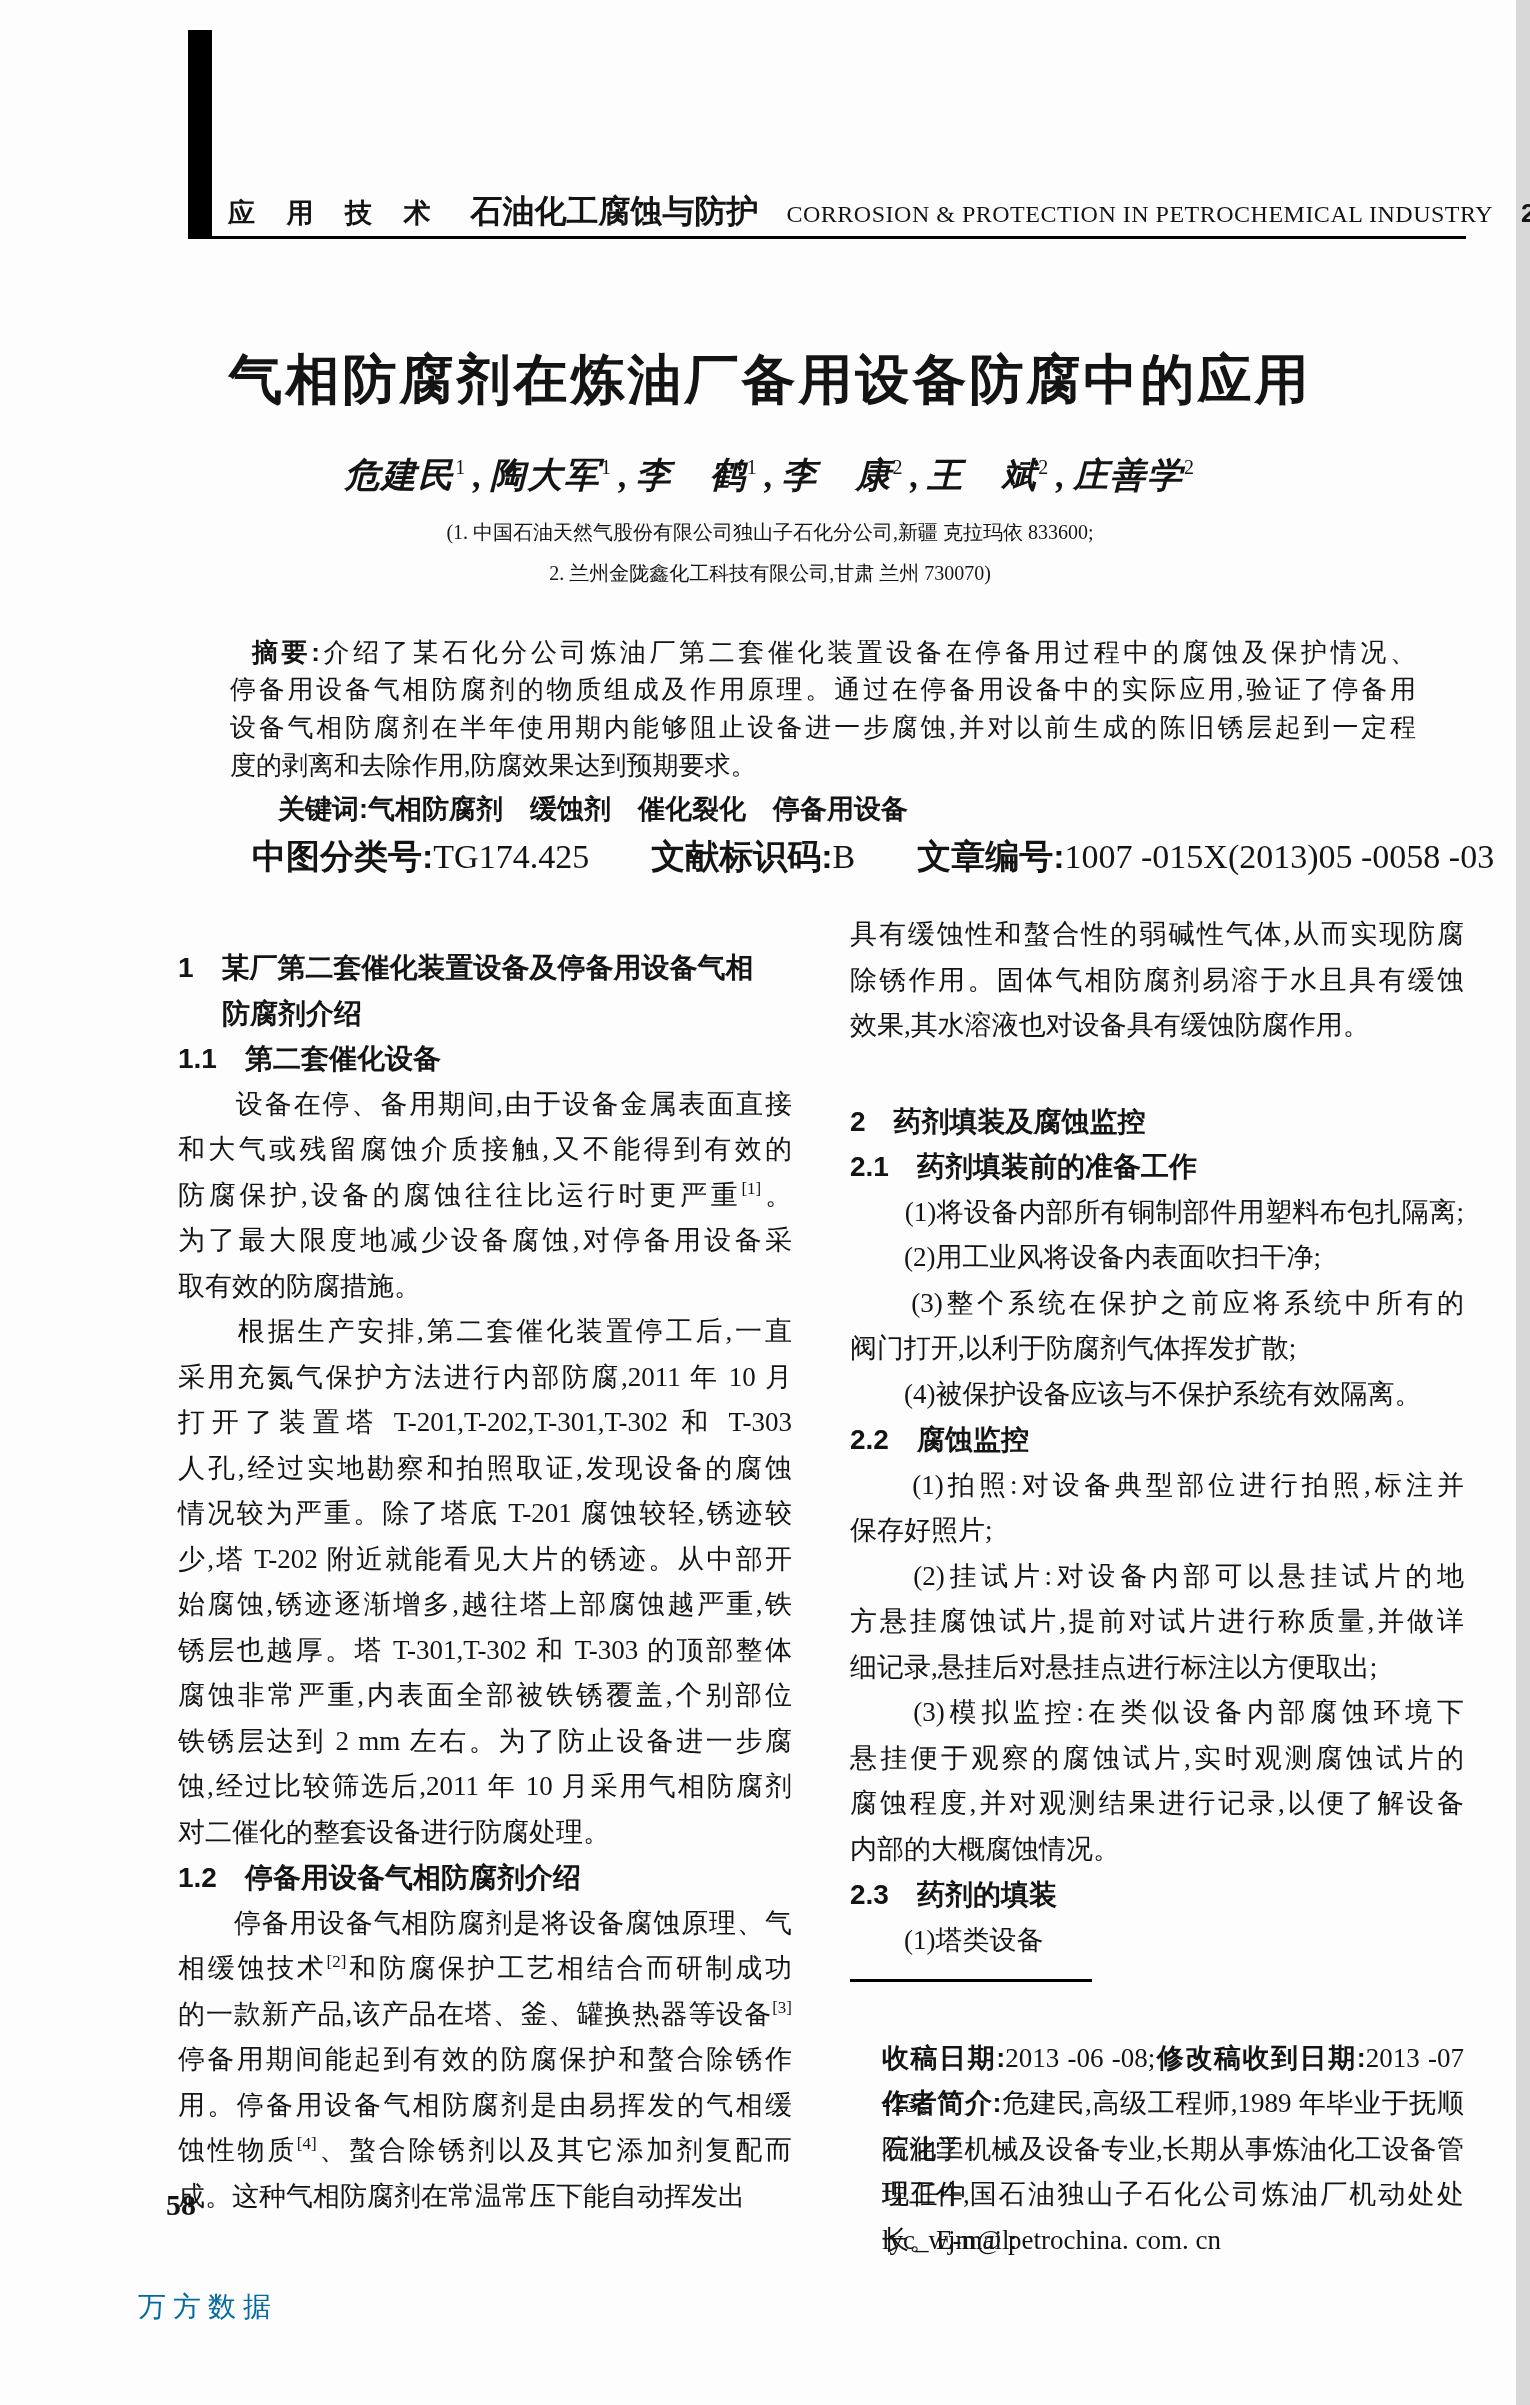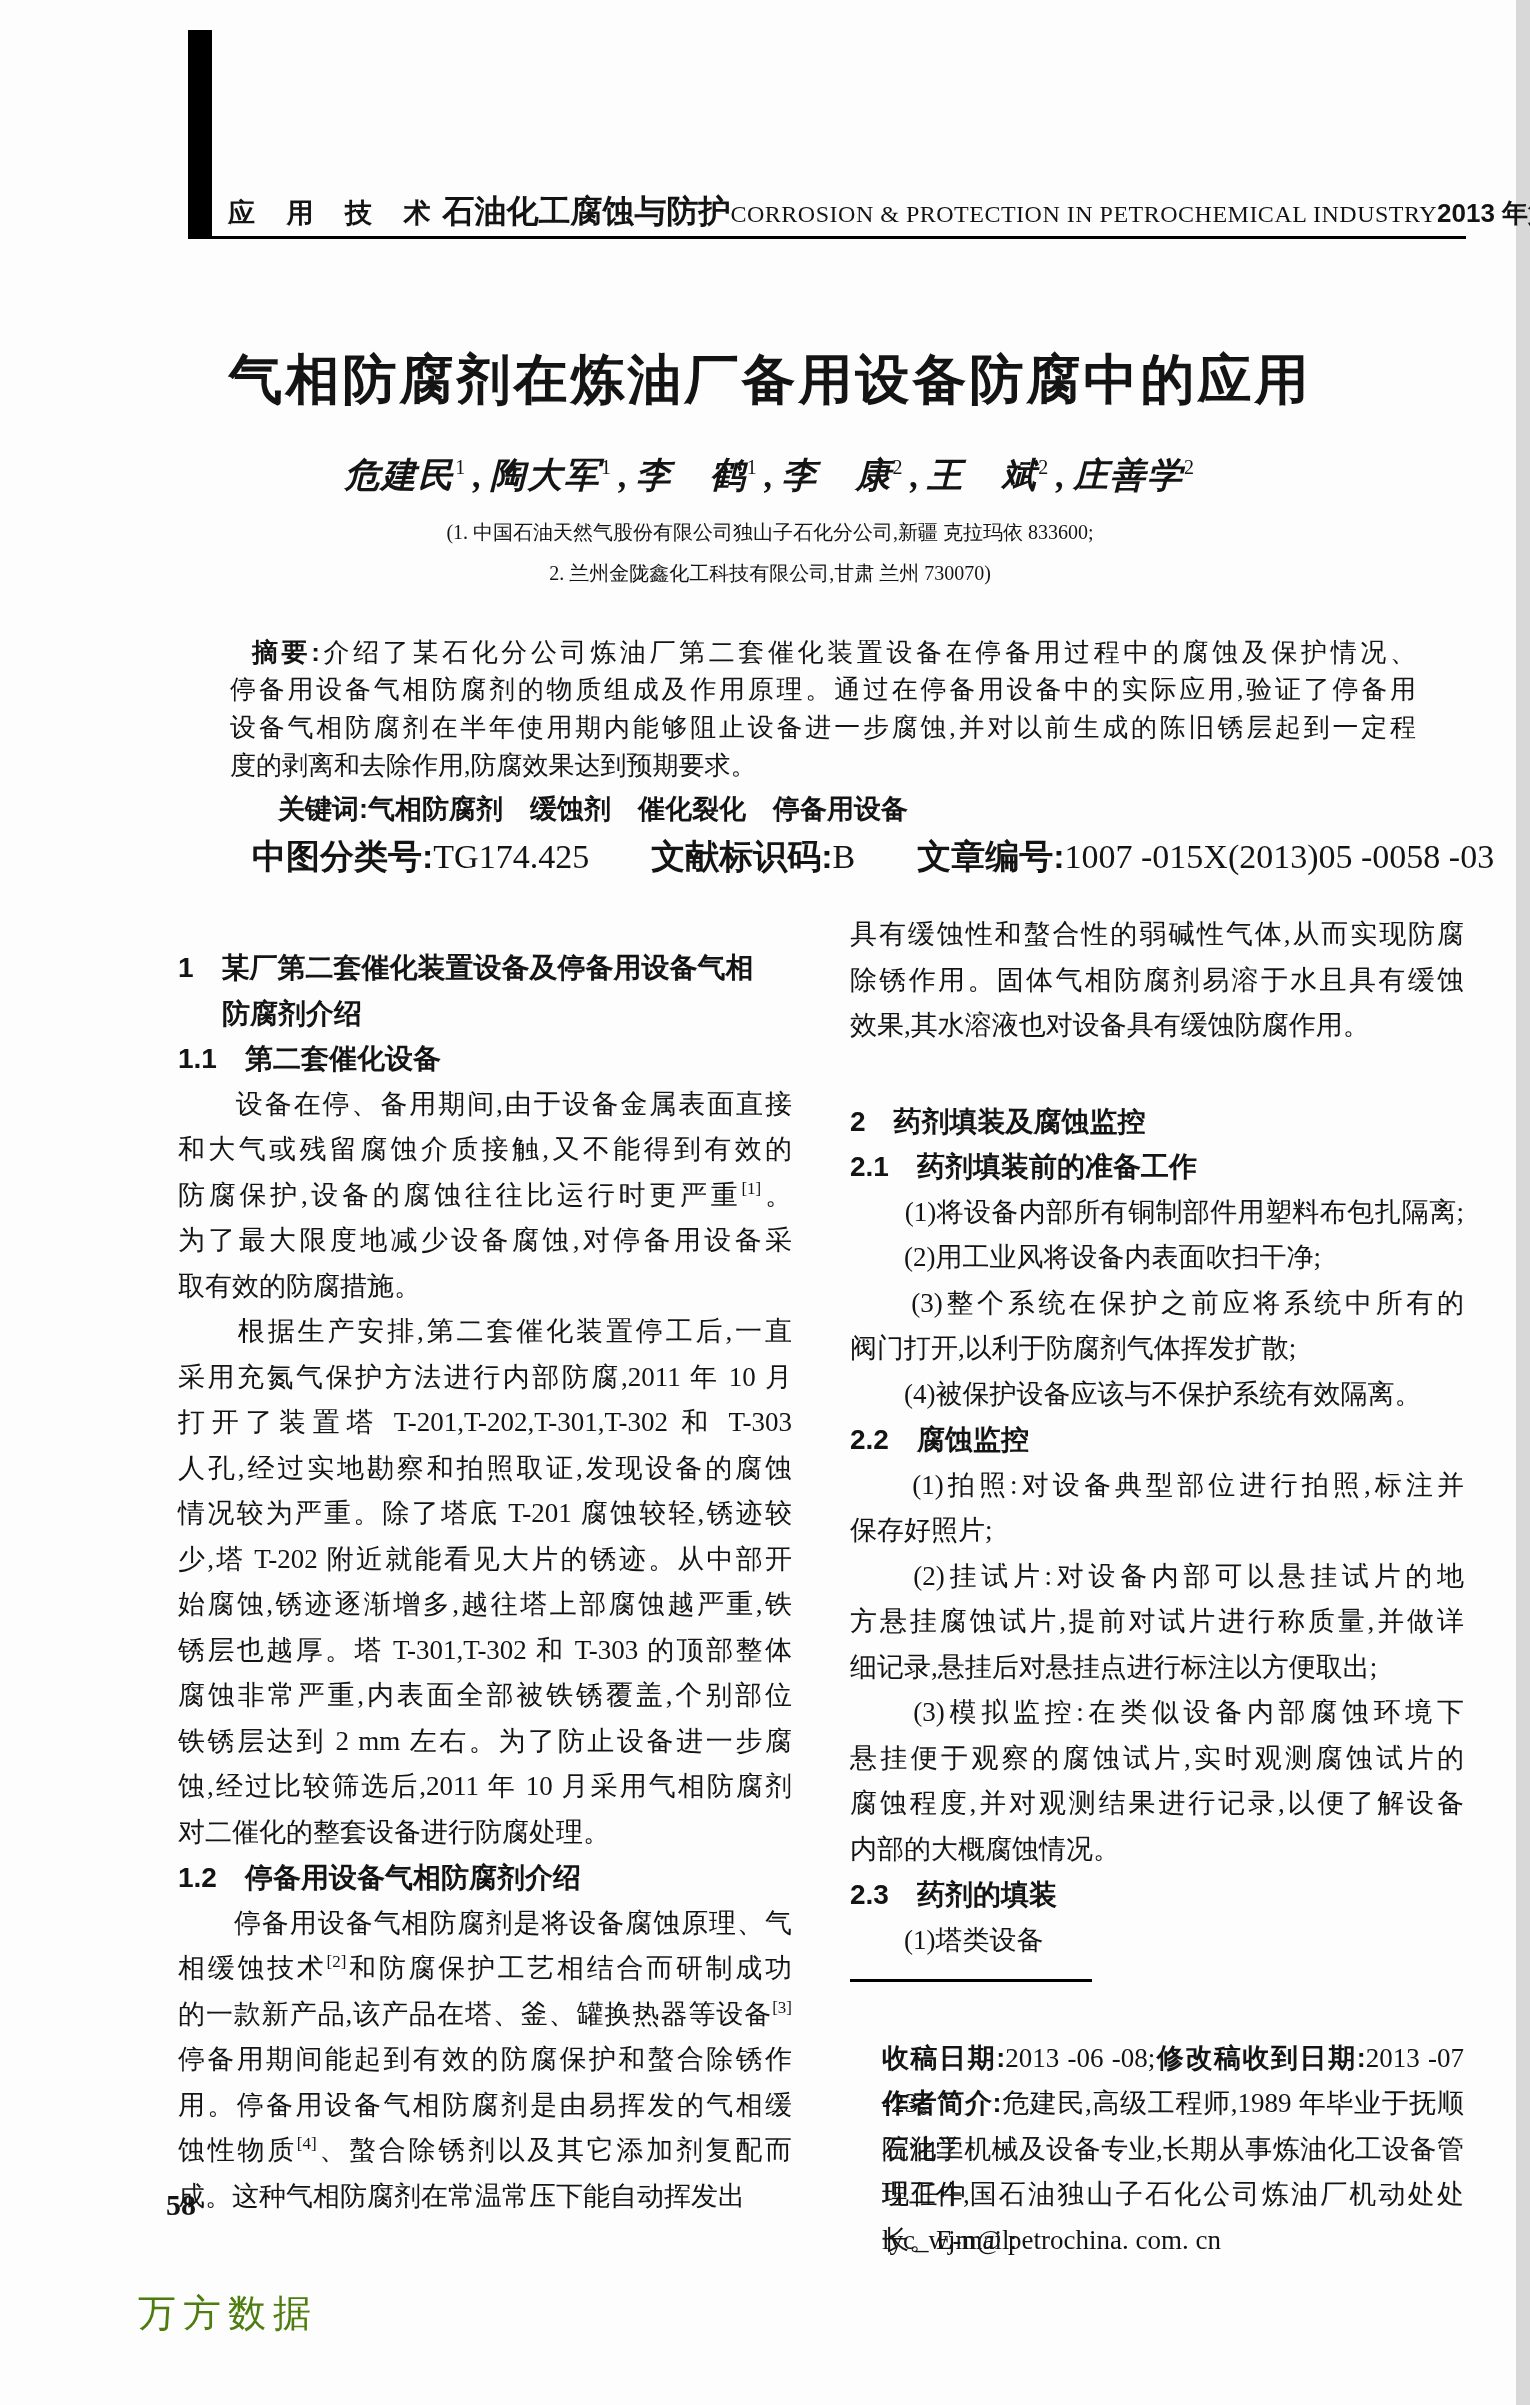--- a/index.html
+++ b/index.html
@@ -7,21 +7,21 @@
     position:relative; width:1530px; height:2405px; margin:0 auto;
     background:#fdfdfd; overflow:hidden;
     font-family:"Liberation Serif","DejaVu Serif",serif; color:#141414;
   }
   .edge-right { position:absolute; top:0; right:0; width:14px; height:100%; background:#d8d8d8; }
 
   
   .accent-bar { position:absolute; left:188px; top:30px; width:24px; height:206px; background:#000; }
   .header-row {
     position:absolute; left:228px; top:190px; width:1238px;
-    display:flex; align-items:baseline; justify-content:space-between; white-space:nowrap;
+    display:flex; align-items:baseline; justify-content:space-between; white-space:nowrap;gap:28px;
   }
   .h-section { font-family:"Liberation Sans","DejaVu Sans",sans-serif; font-weight:700; font-size:27px; letter-spacing:12px; }
   .h-journal-cn { font-family:"Liberation Sans","DejaVu Sans",sans-serif; font-weight:700; font-size:32px; }
   .h-journal-en { font-size:24px; letter-spacing:0.5px; }
   .h-issue { font-family:"Liberation Sans","DejaVu Sans",sans-serif; font-weight:700; font-size:26px; }
   .header-rule { position:absolute; left:188px; top:236px; width:1278px; height:3px; background:#000; }
 
   
   .title {
     position:absolute; left:60px; top:344px; width:1420px; text-align:center;
@@ -62,21 +62,21 @@
   .col .gap { height:50px; }
   sup.ref { font-size:17px; line-height:0; }
 
   
   .fn-rule { width:242px; height:0; border-top:3px solid #000; margin:16px 0 8px 0; }
   .fn-line { font-size:25px; line-height:42px; height:42px; text-align:justify; text-align-last:left;margin-left:32px; }
 
   
   .page-number { position:absolute; left:166px; top:2188px; font-size:30px;font-weight:bold; }
   .watermark {
-    position:absolute; left:138px; top:2288px; font-size:38px; color:#4d7c0f; letter-spacing:7px;
+    position:absolute; left:138px; top:2288px; font-size:28px; color:#0369a1; letter-spacing:7px;
     font-family:"Liberation Serif","DejaVu Serif",serif;
   }
 </style>
 </head>
 <body>
 
 <div class="page">
   <div class="edge-right"></div>
 
   <div class="accent-bar"></div>

